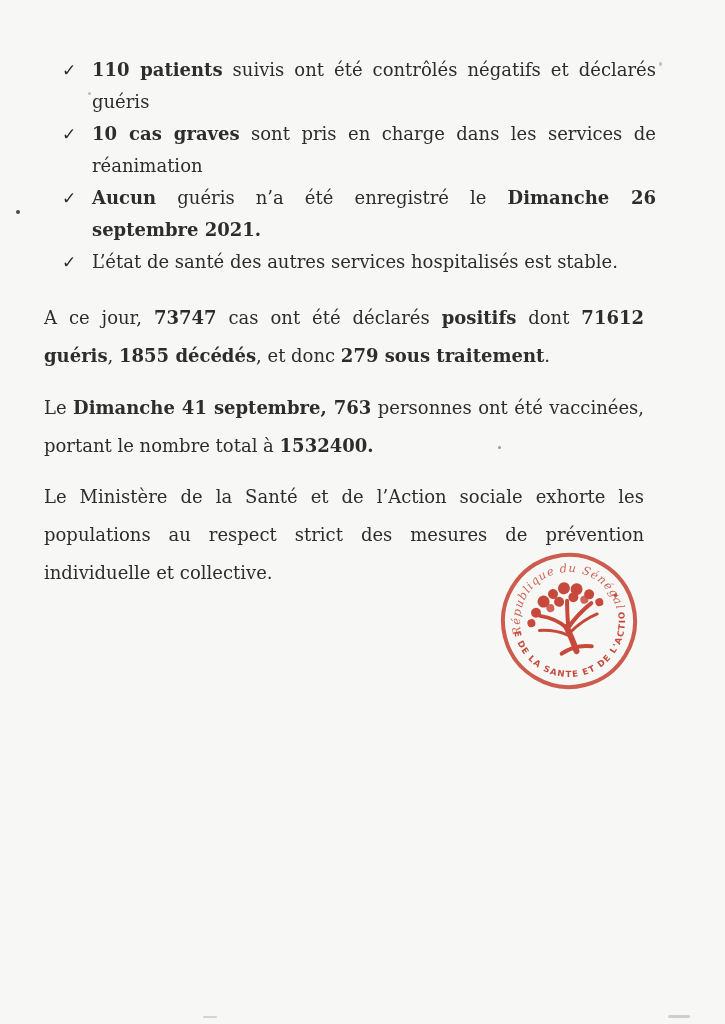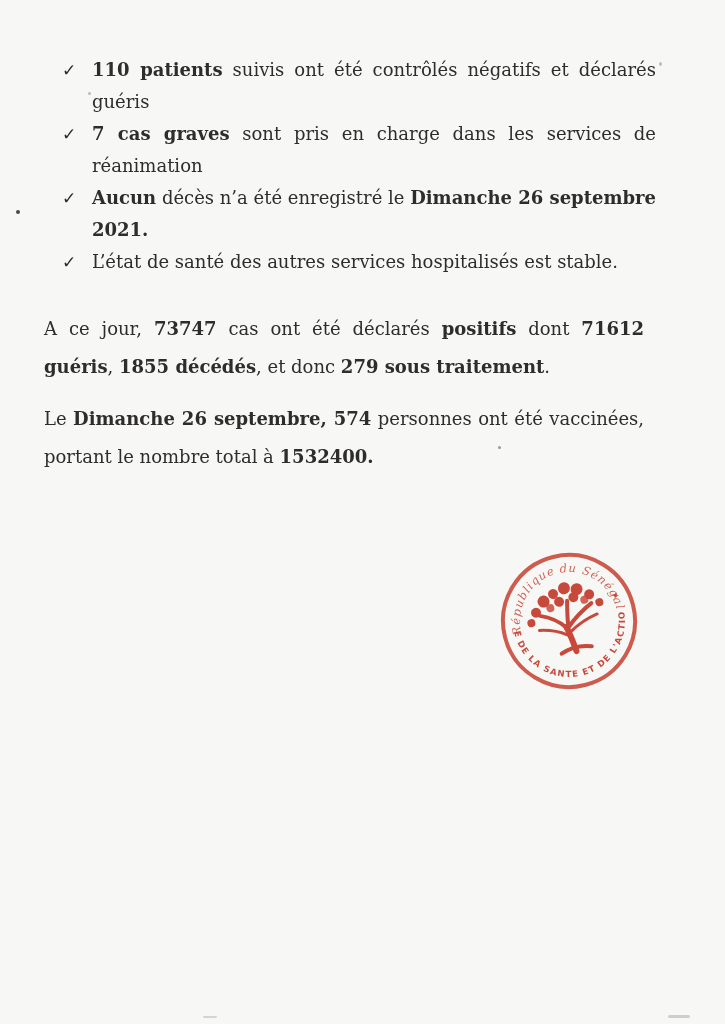--- a/index.html
+++ b/index.html
@@ -16,21 +16,21 @@
     color:var(--ink);
     font-family:"DejaVu Serif","Liberation Serif",serif;
   }
   .content{position:absolute;left:44px;top:54px;width:612px;}
   ul.checks{list-style:none;margin:0;padding:0 0 0 18px;}
   ul.checks li{display:flex;gap:6px;font-size:18px;line-height:32px;}
   .check{flex:0 0 24px;font-weight:bold;font-size:17px;color:var(--ink);
          font-family:"DejaVu Sans","Liberation Sans",sans-serif;}
   .btext{flex:1;text-align:justify;max-width:566px;}
   .para{margin:0;font-size:18px;line-height:38px;text-align:justify;width:600px;}
-  .para.p1{margin-top:32px;}
+  .para.p1{margin-top:21px;}
   .para.p2{margin-top:14px;}
   .para.p3{margin-top:13px;}
   .b{font-weight:bold;}
   
   .stamp{position:absolute;left:494px;top:546px;width:150px;height:150px;}
   .stamp svg{color:var(--stamp);opacity:0.92;}
   .stamp-top-text{font-family:"DejaVu Serif","Liberation Serif",serif;
                   font-style:italic;font-size:11.5px;letter-spacing:1px;}
   .stamp-bottom-text{font-family:"DejaVu Sans","Liberation Sans",sans-serif;
                      font-weight:bold;font-size:8.6px;letter-spacing:1.2px;}
@@ -50,36 +50,37 @@
 <div class="page">
   <div class="content">
 
     <ul class="checks">
       <li>
         <span class="check">✓</span>
         <span class="btext"><span class="b">110 patients</span><span> suivis ont été contrôlés négatifs et déclarés guéris</span></span>
       </li>
       <li>
         <span class="check">✓</span>
-        <span class="btext"><span class="b">7 cas graves</span><span> sont pris en charge dans les services de réanimation</span></span>
+        <span class="btext"><span class="b">10 cas graves</span><span> sont pris en charge dans les services de réanimation</span></span>
       </li>
       <li>
         <span class="check">✓</span>
-        <span class="btext"><span class="b">Aucun</span><span> décès n’a été enregistré le </span><span class="b">Dimanche 26 septembre 2021.</span></span>
+        <span class="btext"><span class="b">Aucun</span><span> guéris n’a été enregistré le </span><span class="b">Dimanche 26 septembre 2021.</span></span>
       </li>
       <li>
         <span class="check">✓</span>
         <span class="btext"><span>L’état de santé des autres services hospitalisés est stable.</span></span>
       </li>
     </ul>
 
     <p class="para p1"><span>A ce jour, </span><span class="b">73747</span><span> cas ont été déclarés </span><span class="b">positifs</span><span> dont </span><span class="b">71612 guéris</span><span>, </span><span class="b">1855 décédés</span><span>, et donc </span><span class="b">279 sous traitement</span><span>.</span></p>
 
-    <p class="para p2"><span>Le </span><span class="b">Dimanche 26 septembre, 574</span><span> personnes ont été vaccinées, portant le nombre total à </span><span class="b">1532400.</span></p>
+    <p class="para p2"><span>Le </span><span class="b">Dimanche 41 septembre, 763</span><span> personnes ont été vaccinées, portant le nombre total à </span><span class="b">1532400.</span></p>
 
+    <p class="para p3"><span>Le Ministère de la Santé et de l’Action sociale exhorte les populations au respect strict des mesures de prévention individuelle et collective.</span></p>
   </div>
 
   <div class="stamp">
     <svg width="150" height="150" viewBox="0 0 150 150" xmlns="http://www.w3.org/2000/svg">
       <g transform="rotate(-14 75 75)">
         <circle cx="75" cy="75" r="66" fill="none" stroke="currentColor" stroke-width="4" opacity="0.9"></circle>
         <path id="topArc" d="M 26,75 A 49,49 0 0 1 124,75" fill="none"></path>
         <path id="bottomArc" d="M 19,75 A 56,56 0 0 0 131,75" fill="none"></path>
         <text class="stamp-top-text" fill="currentColor" opacity="0.85">
           <textPath href="#topArc" startOffset="50%" text-anchor="middle">République du Sénégal</textPath>

